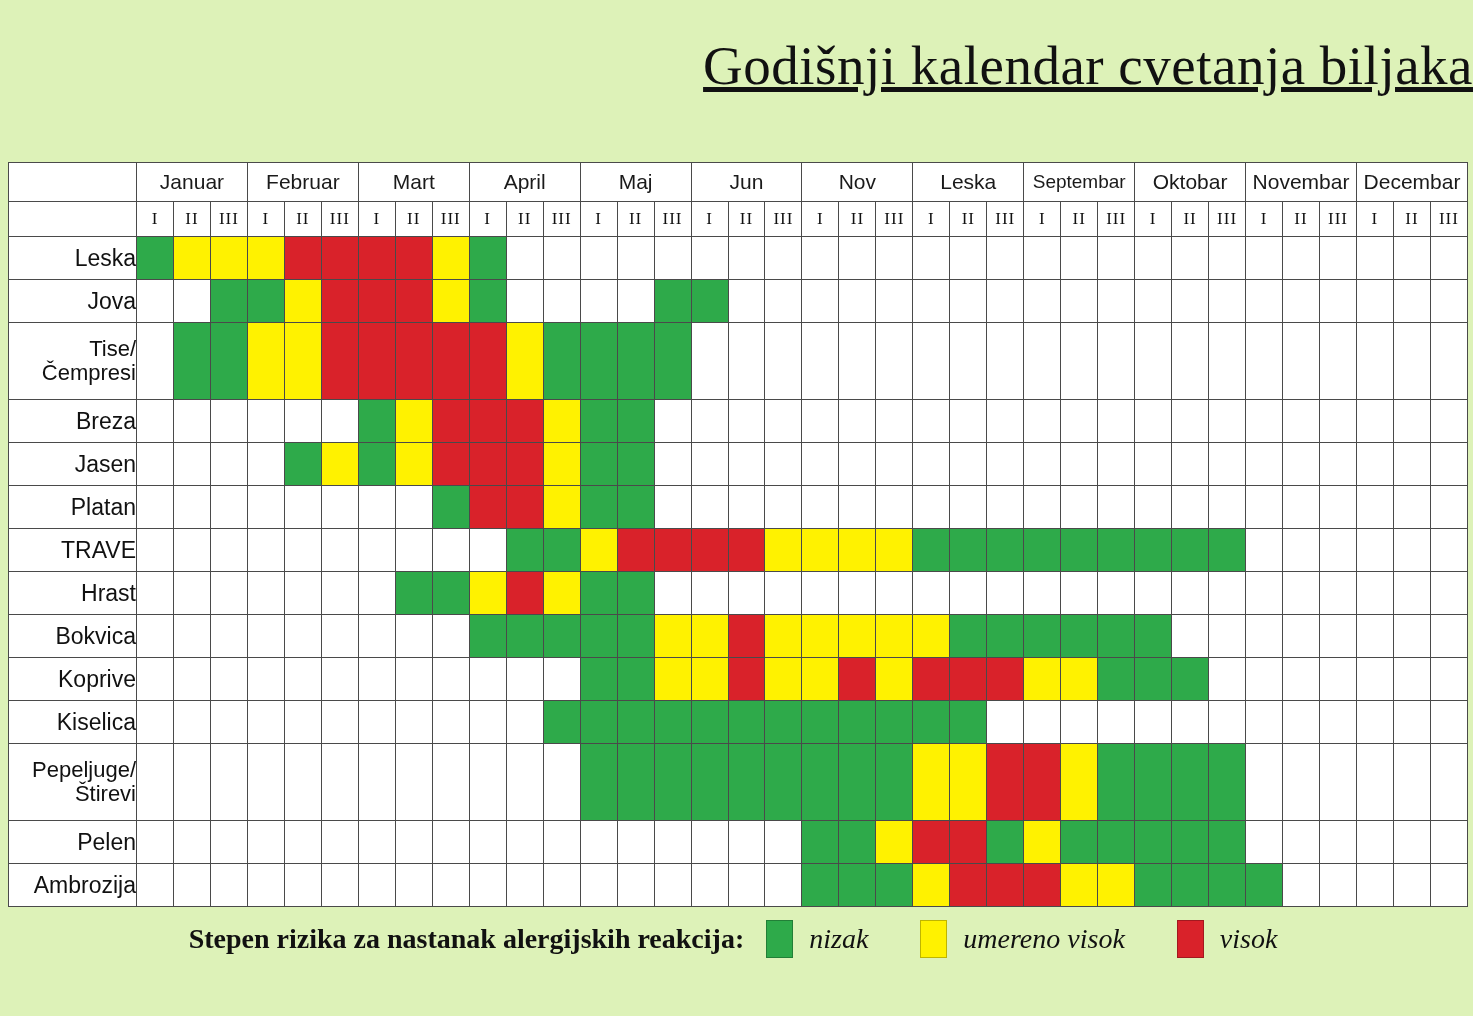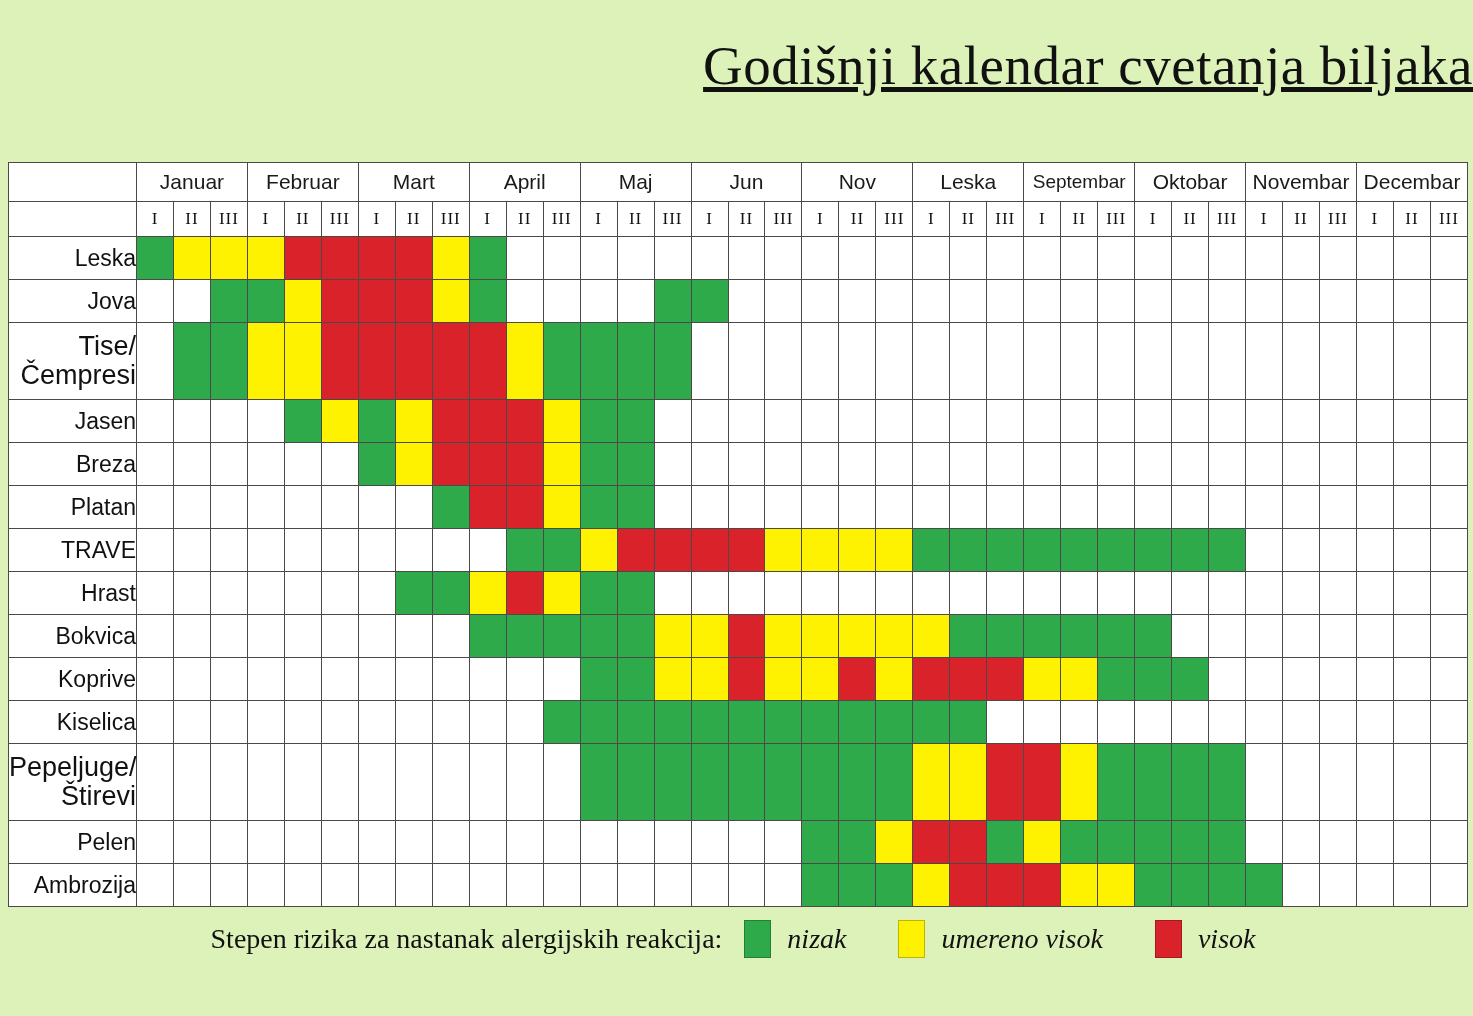--- a/index.html
+++ b/index.html
@@ -54,35 +54,35 @@
   }
   td.rowlabel{
     text-align:right;
     padding-right:9px;
     font-size:23px;
     color:#111;
     line-height:1.05;
     white-space:nowrap;
     height:42px;
   }
-  td.rowlabel.two-line{font-size:27px;line-height:1.08;}
+  td.rowlabel.two-line{font-size:22px;line-height:1.08;}
   td.cell{height:42px;}
   tr.tall-row td{height:76px;}
   .lvl-0{background:#fff !important;}
   .lvl-1{background:#2eaa4a !important;}
   .lvl-2{background:#fff200 !important;}
   .lvl-3{background:#d9222a !important;}
   #legend{
     position:absolute;left:0;top:920px;width:1473px;
     display:flex;align-items:center;justify-content:center;
     font-family:"Liberation Serif", serif;
     font-size:28px;color:#111;
     gap:0;
   }
-  #legend .lg-title{margin-right:22px;}
+  #legend .lg-title{margin-right:22px;font-weight:bold;}
   #legend .sw{
     display:inline-block;width:25px;height:36px;
     border:1px solid rgba(0,0,0,.25);
     margin-right:16px;
   }
   #legend .lg-item{display:flex;align-items:center;margin-right:52px;font-style:italic;}
   #legend .lg-item:last-child{margin-right:7px;}
 </style>
 </head>
 <body>
@@ -258,66 +258,66 @@
         <td class="cell lvl-0"></td>
         <td class="cell lvl-0"></td>
         <td class="cell lvl-0"></td>
         <td class="cell lvl-0"></td>
         <td class="cell lvl-0"></td>
         <td class="cell lvl-0"></td>
         <td class="cell lvl-0"></td>
         <td class="cell lvl-0"></td>
       </tr>
       <tr>
+        <td class="rowlabel">Breza</td>
+        <td class="cell lvl-0"></td>
+        <td class="cell lvl-0"></td>
+        <td class="cell lvl-0"></td>
+        <td class="cell lvl-0"></td>
+        <td class="cell lvl-0"></td>
+        <td class="cell lvl-0"></td>
+        <td class="cell lvl-1"></td>
+        <td class="cell lvl-2"></td>
+        <td class="cell lvl-3"></td>
+        <td class="cell lvl-3"></td>
+        <td class="cell lvl-3"></td>
+        <td class="cell lvl-2"></td>
+        <td class="cell lvl-1"></td>
+        <td class="cell lvl-1"></td>
+        <td class="cell lvl-0"></td>
+        <td class="cell lvl-0"></td>
+        <td class="cell lvl-0"></td>
+        <td class="cell lvl-0"></td>
+        <td class="cell lvl-0"></td>
+        <td class="cell lvl-0"></td>
+        <td class="cell lvl-0"></td>
+        <td class="cell lvl-0"></td>
+        <td class="cell lvl-0"></td>
+        <td class="cell lvl-0"></td>
+        <td class="cell lvl-0"></td>
+        <td class="cell lvl-0"></td>
+        <td class="cell lvl-0"></td>
+        <td class="cell lvl-0"></td>
+        <td class="cell lvl-0"></td>
+        <td class="cell lvl-0"></td>
+        <td class="cell lvl-0"></td>
+        <td class="cell lvl-0"></td>
+        <td class="cell lvl-0"></td>
+        <td class="cell lvl-0"></td>
+        <td class="cell lvl-0"></td>
+        <td class="cell lvl-0"></td>
+      </tr>
+      <tr>
         <td class="rowlabel">Jasen</td>
         <td class="cell lvl-0"></td>
         <td class="cell lvl-0"></td>
         <td class="cell lvl-0"></td>
         <td class="cell lvl-0"></td>
         <td class="cell lvl-1"></td>
         <td class="cell lvl-2"></td>
-        <td class="cell lvl-1"></td>
-        <td class="cell lvl-2"></td>
-        <td class="cell lvl-3"></td>
-        <td class="cell lvl-3"></td>
-        <td class="cell lvl-3"></td>
-        <td class="cell lvl-2"></td>
-        <td class="cell lvl-1"></td>
-        <td class="cell lvl-1"></td>
-        <td class="cell lvl-0"></td>
-        <td class="cell lvl-0"></td>
-        <td class="cell lvl-0"></td>
-        <td class="cell lvl-0"></td>
-        <td class="cell lvl-0"></td>
-        <td class="cell lvl-0"></td>
-        <td class="cell lvl-0"></td>
-        <td class="cell lvl-0"></td>
-        <td class="cell lvl-0"></td>
-        <td class="cell lvl-0"></td>
-        <td class="cell lvl-0"></td>
-        <td class="cell lvl-0"></td>
-        <td class="cell lvl-0"></td>
-        <td class="cell lvl-0"></td>
-        <td class="cell lvl-0"></td>
-        <td class="cell lvl-0"></td>
-        <td class="cell lvl-0"></td>
-        <td class="cell lvl-0"></td>
-        <td class="cell lvl-0"></td>
-        <td class="cell lvl-0"></td>
-        <td class="cell lvl-0"></td>
-        <td class="cell lvl-0"></td>
-      </tr>
-      <tr>
-        <td class="rowlabel">Breza</td>
-        <td class="cell lvl-0"></td>
-        <td class="cell lvl-0"></td>
-        <td class="cell lvl-0"></td>
-        <td class="cell lvl-0"></td>
-        <td class="cell lvl-0"></td>
-        <td class="cell lvl-0"></td>
         <td class="cell lvl-1"></td>
         <td class="cell lvl-2"></td>
         <td class="cell lvl-3"></td>
         <td class="cell lvl-3"></td>
         <td class="cell lvl-3"></td>
         <td class="cell lvl-2"></td>
         <td class="cell lvl-1"></td>
         <td class="cell lvl-1"></td>
         <td class="cell lvl-0"></td>
         <td class="cell lvl-0"></td>

